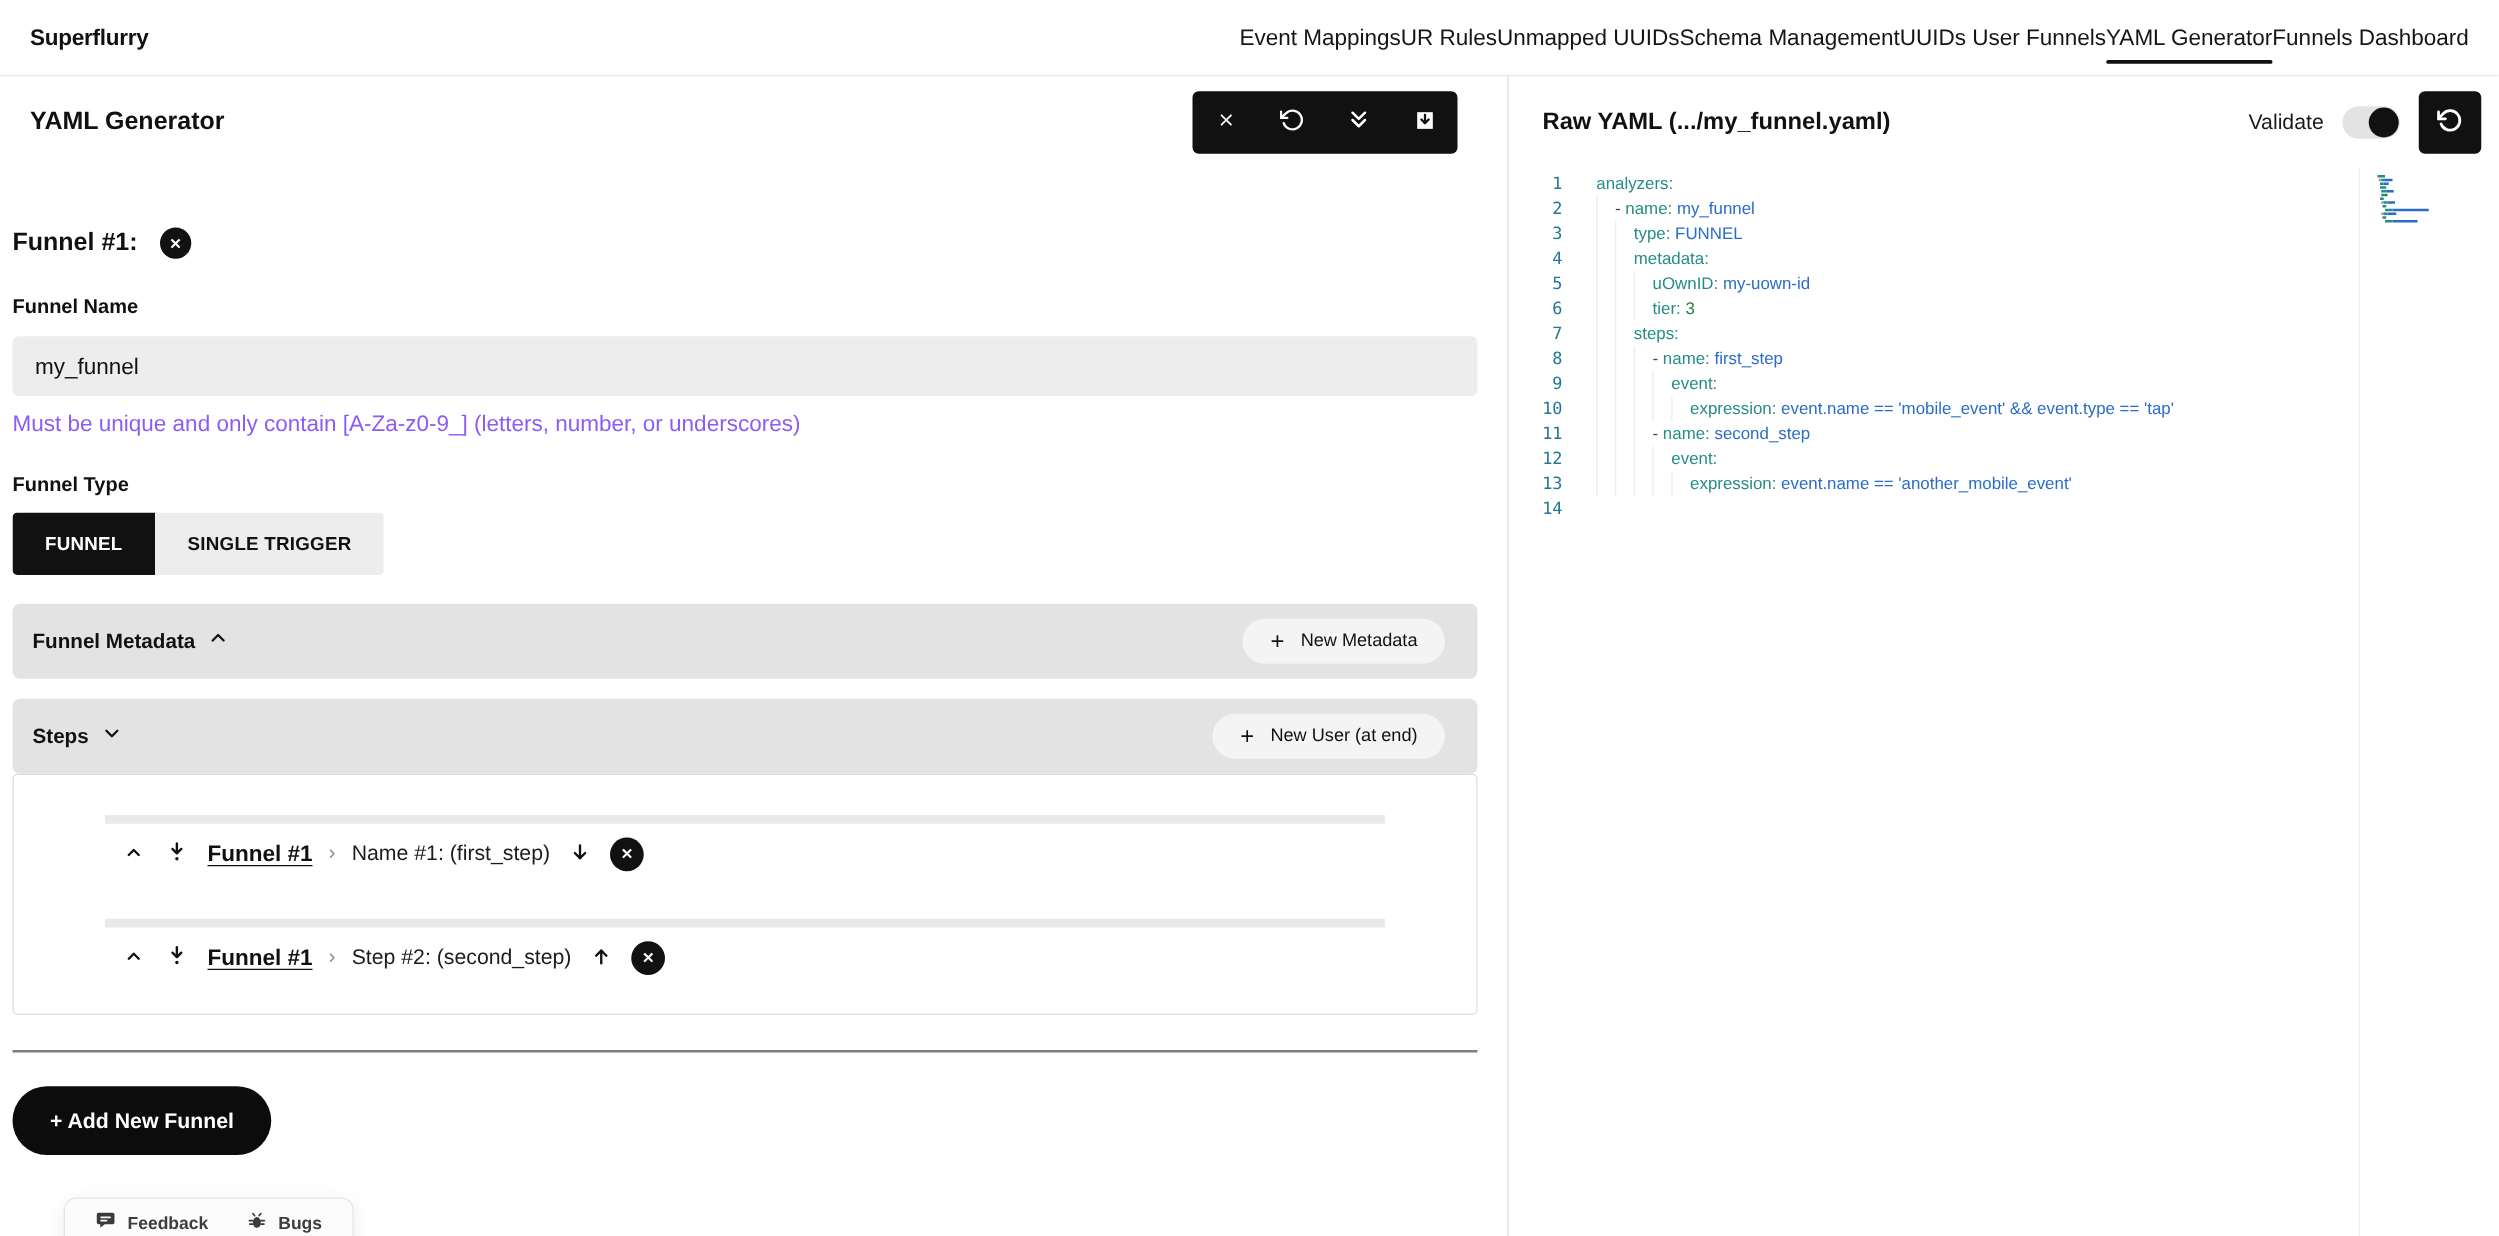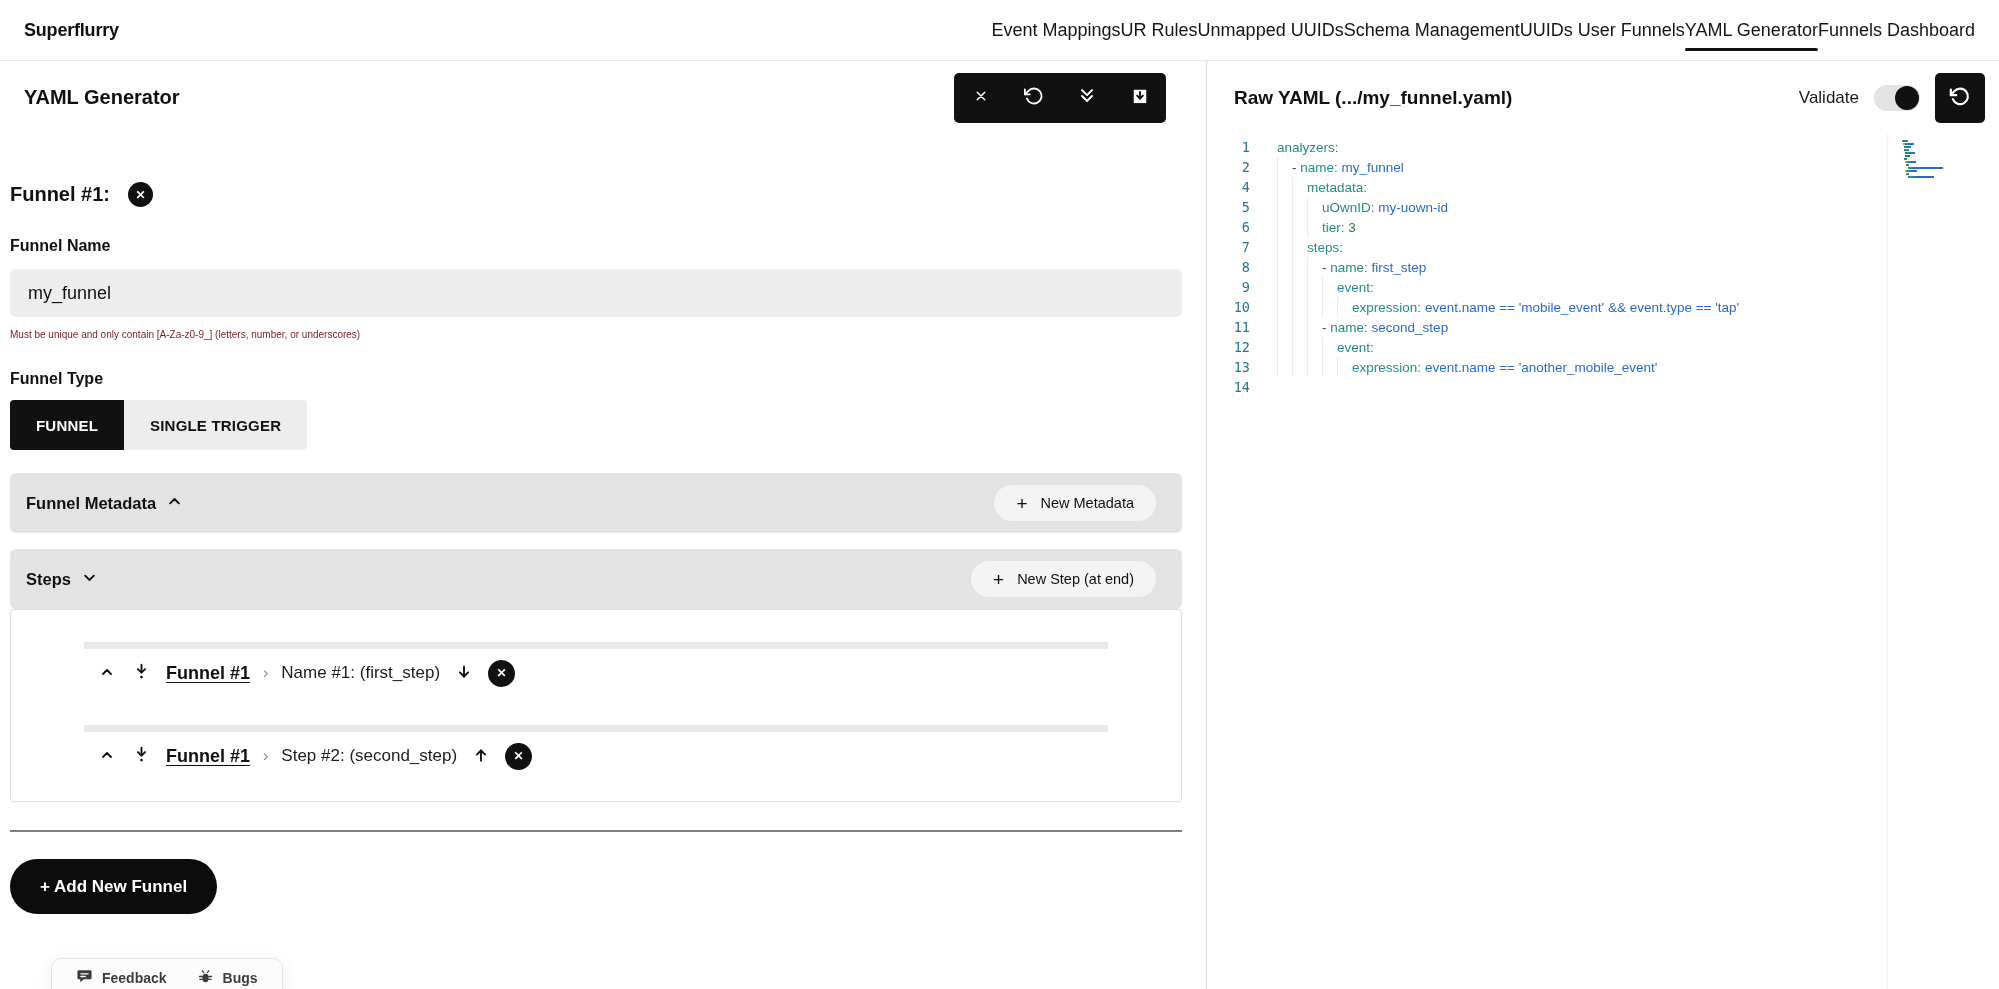--- a/index.html
+++ b/index.html
@@ -40,21 +40,21 @@
   .reset-btn{width:50px;height:50px;background:var(--black);border:none;border-radius:5px;display:flex;align-items:center;justify-content:center;cursor:pointer;}
 
   
   .content{margin-left:10px;width:1172px;}
   .funnel-heading-row{margin-top:48px;display:flex;align-items:center;gap:18px;}
   .funnel-heading{font-size:20px;font-weight:700;margin:0;}
   .xcircle{width:25px;height:25px;border-radius:50%;background:var(--black);color:#fff;border:none;display:flex;align-items:center;justify-content:center;font-size:12px;font-weight:700;cursor:pointer;padding:0;}
   .xcircle.small{width:27px;height:27px;font-size:12px;}
   .field-label{display:block;margin-top:30px;font-size:16px;font-weight:600;}
   .text-input{margin-top:14px;width:1172px;height:48px;background:var(--input);border:none;border-radius:5px;padding:0 18px;font-size:18px;color:#111;outline:none;}
-  .help-text{margin:12px 0 0 0;font-size:10px;color:#7f1d1d;}
+  .help-text{margin:12px 0 0 0;font-size:18px;color:#8b5cf6;}
   .segmented{margin-top:12px;display:inline-flex;border-radius:4px;overflow:hidden;}
   .seg-btn{height:50px;padding:0 26px;border:none;background:#ededed;color:#111;font-size:15px;font-weight:700;letter-spacing:.2px;cursor:pointer;}
   .seg-btn.selected{background:var(--black);color:#fff;}
 
   .section-bar{margin-top:23px;height:60px;background:var(--bar);border-radius:6px;display:flex;align-items:center;padding:0 26px 0 16px;}
   .section-bar.steps{margin-top:16px;}
   .bar-title{font-size:16.5px;font-weight:600;display:flex;align-items:center;gap:11px;cursor:pointer;}
   .pill-btn{margin-left:auto;height:36px;border-radius:18px;background:var(--pill);border:none;padding:0 22px;display:flex;align-items:center;gap:13px;font-size:14.5px;font-weight:500;color:#111;cursor:pointer;}
   .pill-plus{font-size:19px;font-weight:400;line-height:1;}
 
@@ -186,21 +186,21 @@
         <span class="bar-title">
           <span>Steps</span>
           <span>
             <svg width="15" height="15" viewBox="0 0 24 24" fill="none" stroke="#111" stroke-width="3" stroke-linecap="round" stroke-linejoin="round">
                 <polyline points="5 9 12 16 19 9"></polyline>
               </svg>
           </span>
         </span>
         <button class="pill-btn">
           <span class="pill-plus">+</span>
-          <span>New Step (at end)</span>
+          <span>New User (at end)</span>
         </button>
       </div>
 
       <div class="steps-box" id="steps-box">
           <div class="strip"></div>
   <div class="step-row">
     <button class="icon-btn">
       <span>
         <svg width="16" height="16" viewBox="0 0 24 24" fill="none" stroke="#111" stroke-width="2.8" stroke-linecap="round" stroke-linejoin="round">
                   <polyline points="6 15 12 9 18 15"></polyline>
@@ -308,20 +308,21 @@
               </svg>
           </span>
         </button>
       </div>
     </div>
 
     <div class="editor">
       <div id="code-lines">
           <div class="cl"><span class="ln">1</span><span class="ct"><span class="tk-key">analyzers:</span></span></div>
           <div class="cl"><span class="ln">2</span><span class="ct"><span class="guide"></span><span class="tk-plain">- </span><span class="tk-key">name:</span><span class="tk-val"> my_funnel</span></span></div>
+          <div class="cl"><span class="ln">3</span><span class="ct"><span class="guide"></span><span class="guide"></span><span class="tk-key">type:</span><span class="tk-val"> FUNNEL</span></span></div>
           <div class="cl"><span class="ln">4</span><span class="ct"><span class="guide"></span><span class="guide"></span><span class="tk-key">metadata:</span></span></div>
           <div class="cl"><span class="ln">5</span><span class="ct"><span class="guide"></span><span class="guide"></span><span class="guide"></span><span class="tk-key">uOwnID:</span><span class="tk-val"> my-uown-id</span></span></div>
           <div class="cl"><span class="ln">6</span><span class="ct"><span class="guide"></span><span class="guide"></span><span class="guide"></span><span class="tk-key">tier:</span><span class="tk-num"> 3</span></span></div>
           <div class="cl"><span class="ln">7</span><span class="ct"><span class="guide"></span><span class="guide"></span><span class="tk-key">steps:</span></span></div>
           <div class="cl"><span class="ln">8</span><span class="ct"><span class="guide"></span><span class="guide"></span><span class="guide"></span><span class="tk-plain">- </span><span class="tk-key">name:</span><span class="tk-val"> first_step</span></span></div>
           <div class="cl"><span class="ln">9</span><span class="ct"><span class="guide"></span><span class="guide"></span><span class="guide"></span><span class="guide"></span><span class="tk-key">event:</span></span></div>
           <div class="cl"><span class="ln">10</span><span class="ct"><span class="guide"></span><span class="guide"></span><span class="guide"></span><span class="guide"></span><span class="guide"></span><span class="tk-key">expression:</span><span class="tk-val"> event.name == 'mobile_event' &amp;&amp; event.type == 'tap'</span></span></div>
           <div class="cl"><span class="ln">11</span><span class="ct"><span class="guide"></span><span class="guide"></span><span class="guide"></span><span class="tk-plain">- </span><span class="tk-key">name:</span><span class="tk-val"> second_step</span></span></div>
           <div class="cl"><span class="ln">12</span><span class="ct"><span class="guide"></span><span class="guide"></span><span class="guide"></span><span class="guide"></span><span class="tk-key">event:</span></span></div>
           <div class="cl"><span class="ln">13</span><span class="ct"><span class="guide"></span><span class="guide"></span><span class="guide"></span><span class="guide"></span><span class="guide"></span><span class="tk-key">expression:</span><span class="tk-val"> event.name == 'another_mobile_event'</span></span></div>

